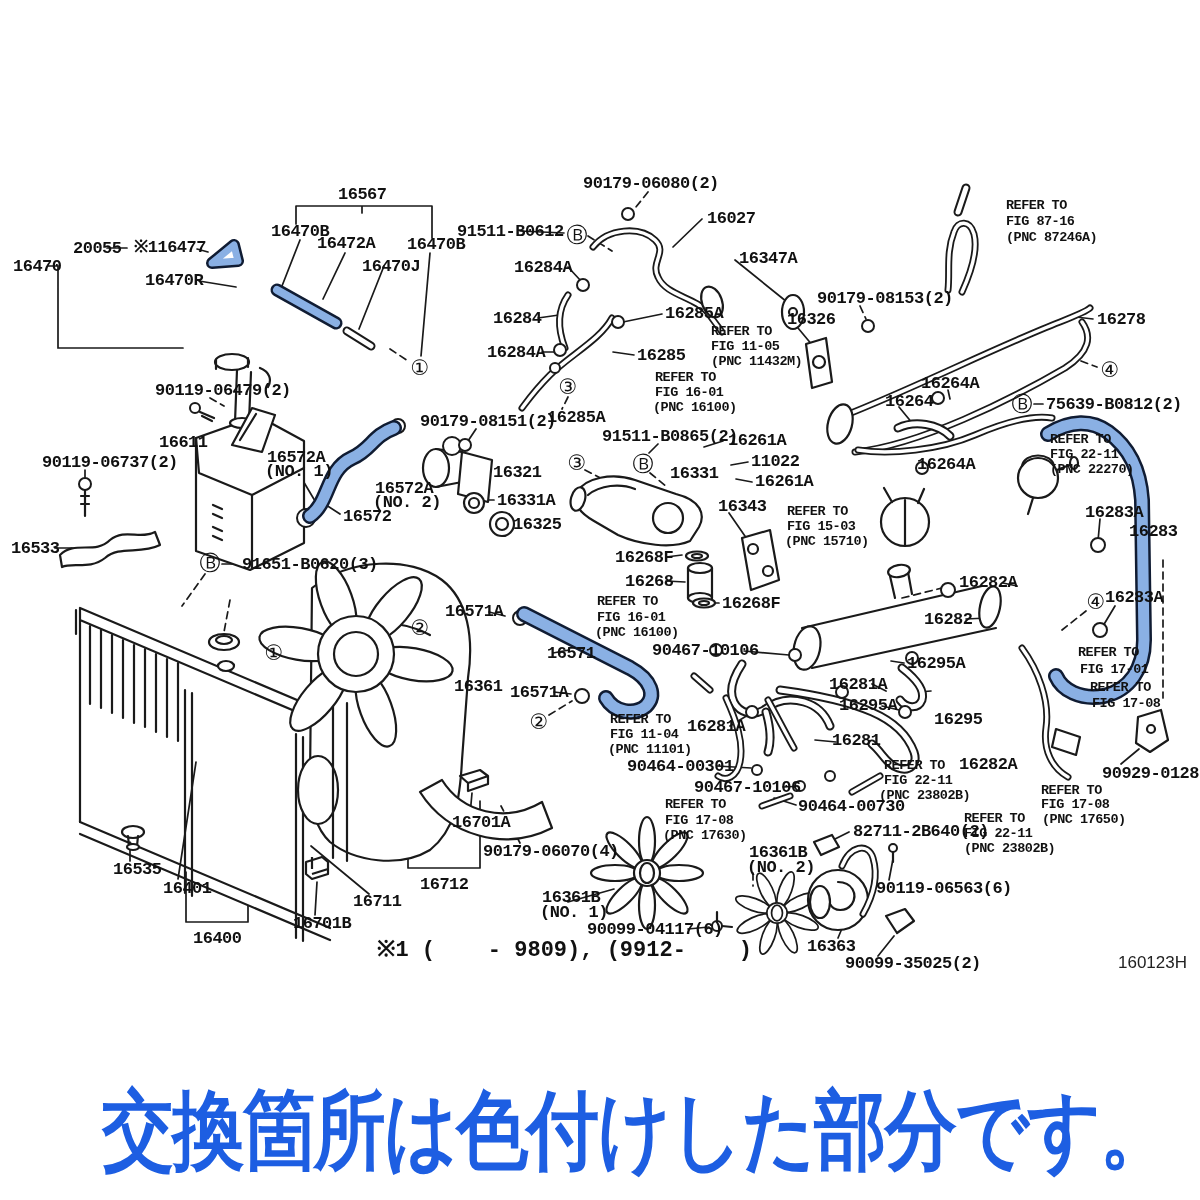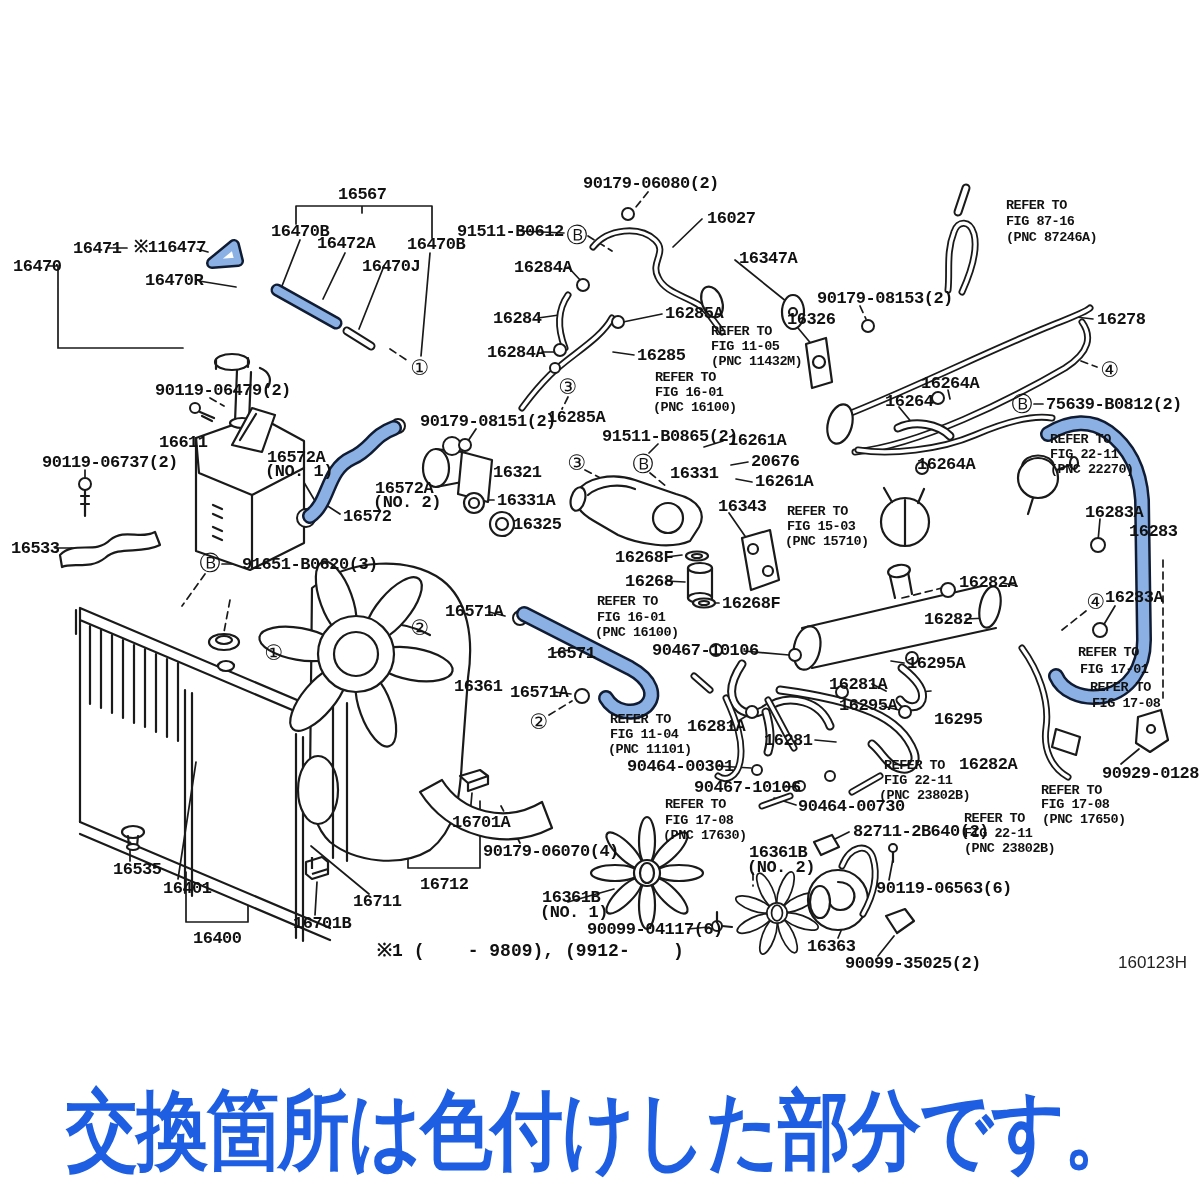--- a/index.html
+++ b/index.html
@@ -4,26 +4,26 @@
 <style>
   html,body{margin:0;padding:0;background:#fff;}
   #page{position:relative;width:1200px;height:1200px;background:#fff;overflow:hidden;
         font-family:"Liberation Mono",monospace;}
   #art{position:absolute;left:0;top:0;}
   #labels{position:absolute;left:0;top:0;width:1200px;height:1000px;}
   .lbl{position:absolute;transform:translateY(-50%);white-space:pre;color:#111;
        font-weight:700;line-height:1;}
   .k-p{font-size:17px;letter-spacing:-0.5px;}
   .k-r{font-size:13.5px;letter-spacing:-0.5px;}
-  .k-n{font-size:18px;}
+  .k-n{font-size:22px;}
   .k-w{font-size:17px;font-weight:400;font-family:"Liberation Sans",sans-serif;color:#222;}
   .k-c{font-size:21px;font-weight:400;transform:translate(-50%,-50%);
        font-family:"DejaVu Sans",sans-serif;}
   #caption{position:absolute;left:0;top:1062px;width:1200px;height:138px;
-           display:flex;align-items:center;justify-content:center;}
+           display:flex;align-items:center;justify-content:flex-start;}
   #caption span{font-family:"Liberation Sans","DejaVu Sans",sans-serif;
            font-size:86px;font-weight:900;white-space:nowrap;
            transform:scaleX(0.84);letter-spacing:-2px;}
   
   .ln{stroke:#1a1a1a;stroke-width:2.2;fill:none;stroke-linecap:round;stroke-linejoin:round;}
   .fw{stroke:#1a1a1a;stroke-width:2.2;fill:#fff;stroke-linejoin:round;}
   .o7{stroke:#1a1a1a;stroke-width:7;fill:none;stroke-linecap:round;}
   .i3{stroke:#fff;stroke-width:3.4;fill:none;stroke-linecap:round;}
   .o9{stroke:#1a1a1a;stroke-width:9;fill:none;stroke-linecap:round;}
   .i5{stroke:#fff;stroke-width:5;fill:none;stroke-linecap:round;}
@@ -363,21 +363,21 @@
       <span class="lbl k-p" style="left: 338px; top: 194px;">16567</span>
       <span class="lbl k-p" style="left: 583px; top: 183px;">90179-06080(2)</span>
       <span class="lbl k-p" style="left: 271px; top: 231px;">16470B</span>
       <span class="lbl k-p" style="left: 317px; top: 243px;">16472A</span>
       <span class="lbl k-p" style="left: 407px; top: 244px;">16470B</span>
       <span class="lbl k-p" style="left: 457px; top: 231px;">91511-B0612</span>
       <span class="lbl k-c" style="left: 577px; top: 235px;">Ⓑ</span>
       <span class="lbl k-p" style="left: 707px; top: 218px;">16027</span>
       <span class="lbl k-p" style="left: 362px; top: 266px;">16470J</span>
       <span class="lbl k-p" style="left: 13px; top: 266px;">16470</span>
-      <span class="lbl k-p" style="left: 73px; top: 248px;">16471</span>
+      <span class="lbl k-p" style="left: 73px; top: 248px;">20055</span>
       <span class="lbl k-p" style="left: 134px; top: 247px;">※116477</span>
       <span class="lbl k-p" style="left: 739px; top: 258px;">16347A</span>
       <span class="lbl k-p" style="left: 514px; top: 267px;">16284A</span>
       <span class="lbl k-p" style="left: 145px; top: 280px;">16470R</span>
       <span class="lbl k-r" style="left: 1006px; top: 206px;">REFER TO</span>
       <span class="lbl k-r" style="left: 1006px; top: 222px;">FIG 87-16</span>
       <span class="lbl k-r" style="left: 1006px; top: 238px;">(PNC 87246A)</span>
       <span class="lbl k-p" style="left: 817px; top: 298px;">90179-08153(2)</span>
       <span class="lbl k-p" style="left: 787px; top: 319px;">16326</span>
       <span class="lbl k-p" style="left: 493px; top: 318px;">16284</span>
@@ -396,21 +396,21 @@
       <span class="lbl k-c" style="left: 1022px; top: 404px;">Ⓑ</span>
       <span class="lbl k-p" style="left: 1046px; top: 404px;">75639-B0812(2)</span>
       <span class="lbl k-c" style="left: 1110px; top: 370px;">④</span>
       <span class="lbl k-c" style="left: 568px; top: 387px;">③</span>
       <span class="lbl k-p" style="left: 547px; top: 417px;">16285A</span>
       <span class="lbl k-p" style="left: 420px; top: 421px;">90179-08151(2)</span>
       <span class="lbl k-p" style="left: 602px; top: 436px;">91511-B0865(2)</span>
       <span class="lbl k-p" style="left: 728px; top: 440px;">16261A</span>
       <span class="lbl k-p" style="left: 155px; top: 390px;">90119-06479(2)</span>
       <span class="lbl k-p" style="left: 159px; top: 442px;">16611</span>
-      <span class="lbl k-p" style="left: 751px; top: 461px;">20676</span>
+      <span class="lbl k-p" style="left: 751px; top: 461px;">11022</span>
       <span class="lbl k-p" style="left: 755px; top: 481px;">16261A</span>
       <span class="lbl k-p" style="left: 917px; top: 464px;">16264A</span>
       <span class="lbl k-p" style="left: 267px; top: 457px;">16572A</span>
       <span class="lbl k-p" style="left: 265px; top: 471px;">(NO. 1)</span>
       <span class="lbl k-p" style="left: 42px; top: 462px;">90119-06737(2)</span>
       <span class="lbl k-p" style="left: 493px; top: 472px;">16321</span>
       <span class="lbl k-c" style="left: 577px; top: 463px;">③</span>
       <span class="lbl k-c" style="left: 643px; top: 464px;">Ⓑ</span>
       <span class="lbl k-p" style="left: 670px; top: 473px;">16331</span>
       <span class="lbl k-r" style="left: 1050px; top: 440px;">REFER TO</span>
@@ -451,21 +451,21 @@
       <span class="lbl k-c" style="left: 274px; top: 653px;">①</span>
       <span class="lbl k-c" style="left: 420px; top: 368px;">①</span>
       <span class="lbl k-p" style="left: 829px; top: 684px;">16281A</span>
       <span class="lbl k-p" style="left: 934px; top: 691px; margin-top: 28px;">16295</span>
       <span class="lbl k-p" style="left: 839px; top: 705px;">16295A</span>
       <span class="lbl k-r" style="left: 1078px; top: 653px;">REFER TO</span>
       <span class="lbl k-r" style="left: 1080px; top: 670px;">FIG 17-01</span>
       <span class="lbl k-r" style="left: 1090px; top: 688px;">REFER TO</span>
       <span class="lbl k-r" style="left: 1092px; top: 704px;">FIG 17-08</span>
       <span class="lbl k-p" style="left: 687px; top: 726px;">16281A</span>
-      <span class="lbl k-p" style="left: 748px; top: 740px; padding-left: 16px;">16281</span>
+      <span class="lbl k-p" style="left: 816px; top: 740px; padding-left: 16px;">16281</span>
       <span class="lbl k-r" style="left: 610px; top: 720px;">REFER TO</span>
       <span class="lbl k-r" style="left: 610px; top: 735px;">FIG 11-04</span>
       <span class="lbl k-r" style="left: 608px; top: 750px;">(PNC 11101)</span>
       <span class="lbl k-p" style="left: 627px; top: 766px;">90464-00301</span>
       <span class="lbl k-p" style="left: 694px; top: 787px;">90467-10106</span>
       <span class="lbl k-p" style="left: 798px; top: 806px;">90464-00730</span>
       <span class="lbl k-r" style="left: 665px; top: 805px;">REFER TO</span>
       <span class="lbl k-r" style="left: 665px; top: 821px;">FIG 17-08</span>
       <span class="lbl k-r" style="left: 663px; top: 836px;">(PNC 17630)</span>
       <span class="lbl k-p" style="left: 483px; top: 851px;">90179-06070(4)</span>

